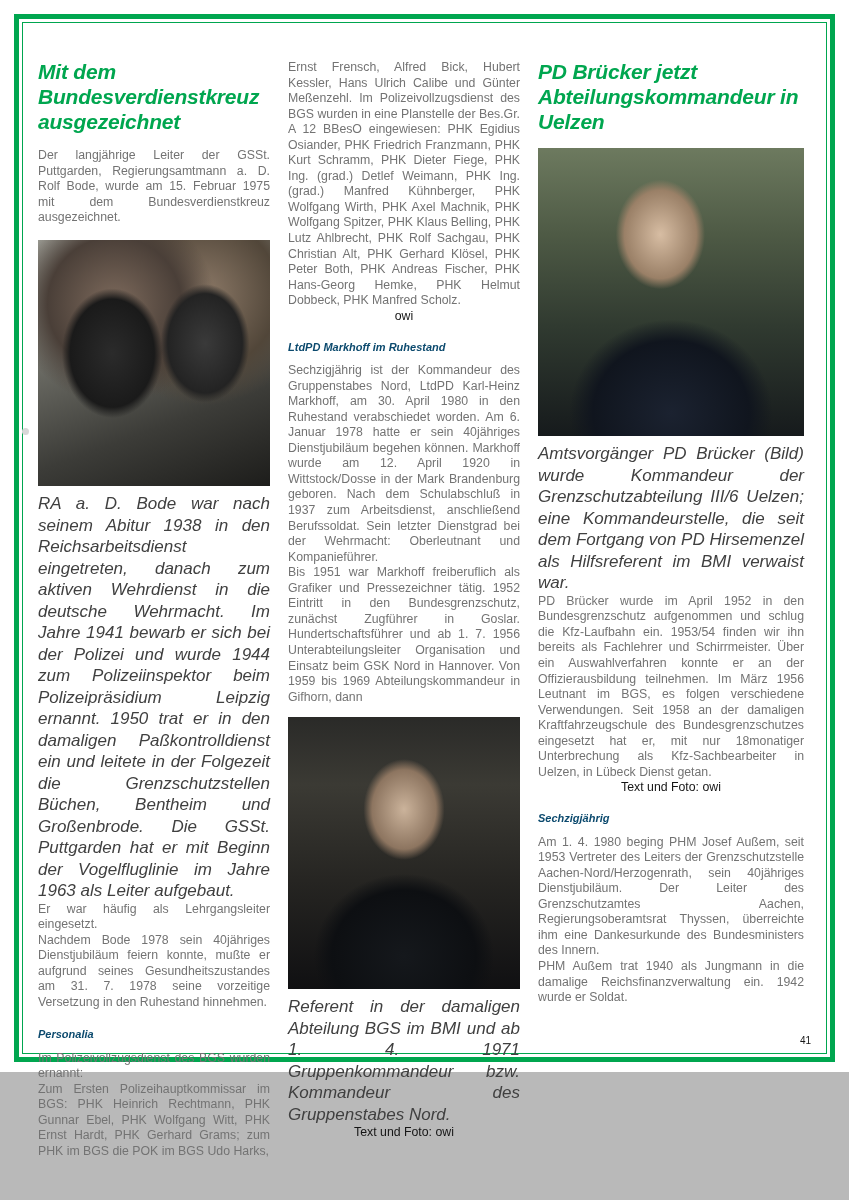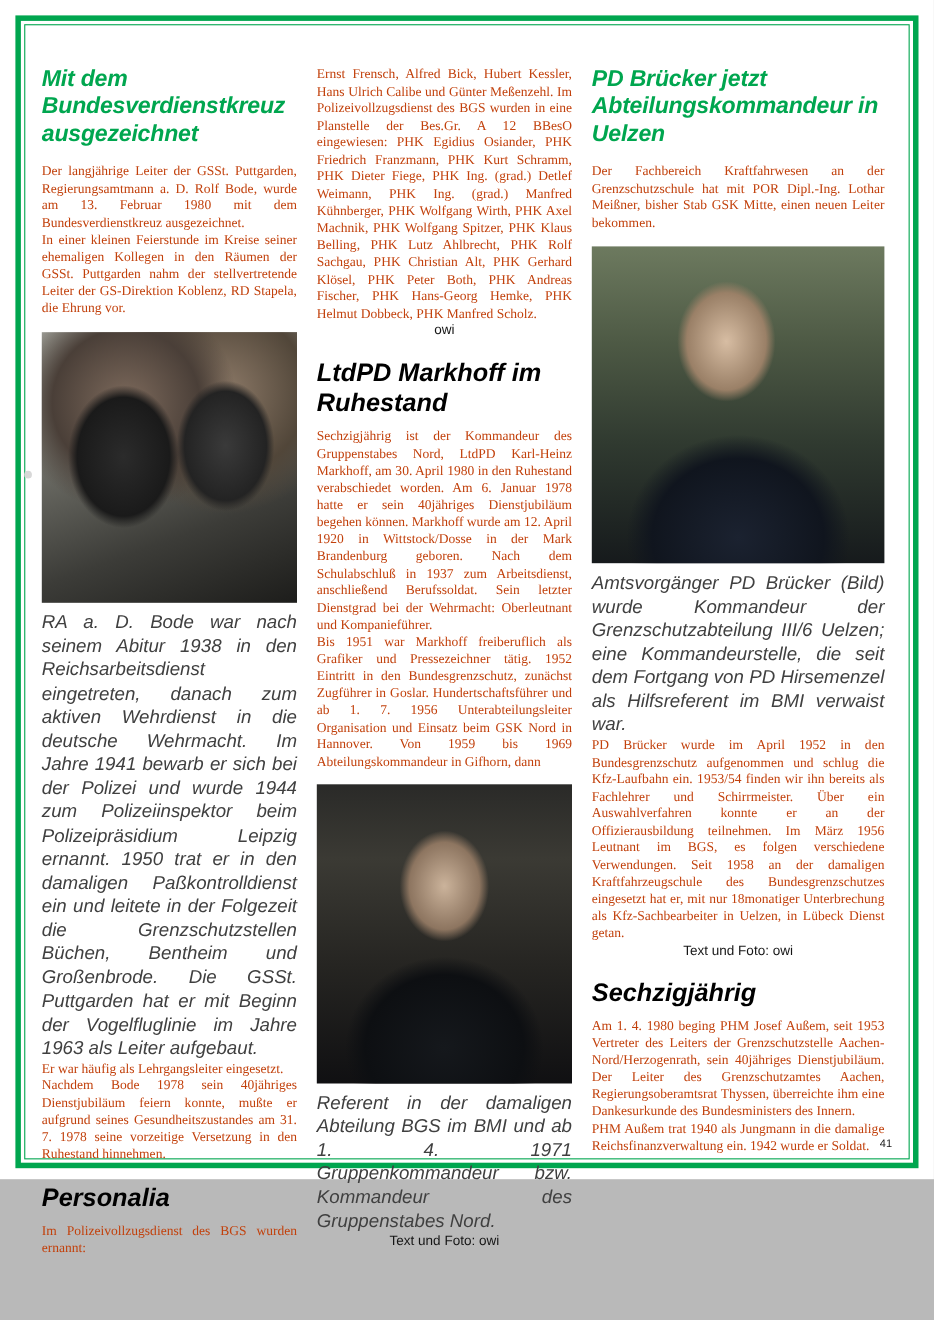--- a/index.html
+++ b/index.html
@@ -58,35 +58,34 @@
   h1.headline {
     font-size: 21px;
     font-style: italic;
     font-weight: bold;
     color: #00a64f;
     margin: 0 0 14px 0;
     line-height: 1.18;
     letter-spacing: -0.2px;
   }
   h2.subhead {
-    font-size: 23px;
+    font-size: 11px;
     font-style: italic;
     font-weight: bold;
-    color: #000000;
+    color: #0c4a6e;
     margin: 18px 0 9px 0;
     line-height: 1.2;
   }
   p.body {
     font-size: 12.3px;
     line-height: 1.265;
-    color: #c2410c;
+    color: #737373;
     margin: 0 0 0.1px 0;
     text-align: justify;
     hyphens: none;
-    font-family: Liberation Serif, serif;
   }
   p.body + p.body { margin-top: 0; }
   .caption {
     font-size: 17px;
     line-height: 1.265;
     color: #404040;
     margin: 7px 0 0 0;
     text-align: justify;
     font-style: italic;
   }
@@ -149,44 +148,43 @@
 
 <div class="page">
   <div class="frame-outer"></div>
   <div class="frame-inner"></div>
   <div class="speck" style="left:22px; top:428px;"></div>
 
   <div class="content">
 
     <div class="col col-1">
       <h1 class="headline">Mit dem Bundesverdienstkreuz ausgezeichnet</h1>
-      <p class="body">Der langjährige Leiter der GSSt. Puttgarden, Regierungsamtmann a. D. Rolf Bode, wurde am 13. Februar 1980 mit dem Bundesverdienstkreuz ausgezeichnet.</p>
-      <p class="body">In einer kleinen Feierstunde im Kreise seiner ehemaligen Kollegen in den Räumen der GSSt. Puttgarden nahm der stellvertretende Leiter der GS-Direktion Koblenz, RD Stapela, die Ehrung vor.</p>
+      <p class="body">Der langjährige Leiter der GSSt. Puttgarden, Regierungsamtmann a. D. Rolf Bode, wurde am 15. Februar 1975 mit dem Bundesverdienstkreuz ausgezeichnet.</p>
       <div class="photo ph1"></div>
       <p class="caption">RA a. D. Bode war nach seinem Abitur 1938 in den Reichsarbeitsdienst eingetreten, danach zum aktiven Wehrdienst in die deutsche Wehrmacht. Im Jahre 1941 bewarb er sich bei der Polizei und wurde 1944 zum Polizeiinspektor beim Polizeipräsidium Leipzig ernannt. 1950 trat er in den damaligen Paßkontrolldienst ein und leitete in der Folgezeit die Grenzschutzstellen Büchen, Bentheim und Großenbrode. Die GSSt. Puttgarden hat er mit Beginn der Vogelfluglinie im Jahre 1963 als Leiter aufgebaut.</p>
       <p class="body">Er war häufig als Lehrgangsleiter eingesetzt.</p>
       <p class="body">Nachdem Bode 1978 sein 40jähriges Dienstjubiläum feiern konnte, mußte er aufgrund seines Gesundheitszustandes am 31. 7. 1978 seine vorzeitige Versetzung in den Ruhestand hinnehmen.</p>
       <h2 class="subhead">Personalia</h2>
       <p class="body">Im Polizeivollzugsdienst des BGS wurden ernannt:</p>
+      <p class="body">Zum Ersten Polizeihauptkommissar im BGS: PHK Heinrich Rechtmann, PHK Gunnar Ebel, PHK Wolfgang Witt, PHK Ernst Hardt, PHK Gerhard Grams; zum PHK im BGS die POK im BGS Udo Harks,</p>
     </div>
 
     <div class="col col-2">
       <p class="body">Ernst Frensch, Alfred Bick, Hubert Kessler, Hans Ulrich Calibe und Günter Meßenzehl. Im Polizeivollzugsdienst des BGS wurden in eine Planstelle der Bes.Gr. A 12 BBesO eingewiesen: PHK Egidius Osiander, PHK Friedrich Franzmann, PHK Kurt Schramm, PHK Dieter Fiege, PHK Ing. (grad.) Detlef Weimann, PHK Ing. (grad.) Manfred Kühnberger, PHK Wolfgang Wirth, PHK Axel Machnik, PHK Wolfgang Spitzer, PHK Klaus Belling, PHK Lutz Ahlbrecht, PHK Rolf Sachgau, PHK Christian Alt, PHK Gerhard Klösel, PHK Peter Both, PHK Andreas Fischer, PHK Hans-Georg Hemke, PHK Helmut Dobbeck, PHK Manfred Scholz.</p>
       <p class="sig">owi</p>
       <h2 class="subhead">LtdPD Markhoff im Ruhestand</h2>
       <p class="body">Sechzigjährig ist der Kommandeur des Gruppenstabes Nord, LtdPD Karl-Heinz Markhoff, am 30. April 1980 in den Ruhestand verabschiedet worden. Am 6. Januar 1978 hatte er sein 40jähriges Dienstjubiläum begehen können. Markhoff wurde am 12. April 1920 in Wittstock/Dosse in der Mark Brandenburg geboren. Nach dem Schulabschluß in 1937 zum Arbeitsdienst, anschließend Berufssoldat. Sein letzter Dienstgrad bei der Wehrmacht: Oberleutnant und Kompanieführer.</p>
       <p class="body">Bis 1951 war Markhoff freiberuflich als Grafiker und Pressezeichner tätig. 1952 Eintritt in den Bundesgrenzschutz, zunächst Zugführer in Goslar. Hundertschaftsführer und ab 1. 7. 1956 Unterabteilungsleiter Organisation und Einsatz beim GSK Nord in Hannover. Von 1959 bis 1969 Abteilungskommandeur in Gifhorn, dann</p>
       <div class="photo ph2"></div>
       <p class="caption">Referent in der damaligen Abteilung BGS im BMI und ab 1. 4. 1971 Gruppenkommandeur bzw. Kommandeur des Gruppenstabes Nord.</p>
       <p class="sig">Text und Foto: owi</p>
     </div>
 
     <div class="col col-3">
       <h1 class="headline">PD Brücker jetzt Abteilungskommandeur in Uelzen</h1>
-      <p class="body">Der Fachbereich Kraftfahrwesen an der Grenzschutzschule hat mit POR Dipl.-Ing. Lothar Meißner, bisher Stab GSK Mitte, einen neuen Leiter bekommen.</p>
       <div class="photo ph3"></div>
       <p class="caption">Amtsvorgänger PD Brücker (Bild) wurde Kommandeur der Grenzschutzabteilung III/6 Uelzen; eine Kommandeurstelle, die seit dem Fortgang von PD Hirsemenzel als Hilfsreferent im BMI verwaist war.</p>
       <p class="body">PD Brücker wurde im April 1952 in den Bundesgrenzschutz aufgenommen und schlug die Kfz-Laufbahn ein. 1953/54 finden wir ihn bereits als Fachlehrer und Schirrmeister. Über ein Auswahlverfahren konnte er an der Offizierausbildung teilnehmen. Im März 1956 Leutnant im BGS, es folgen verschiedene Verwendungen. Seit 1958 an der damaligen Kraftfahrzeugschule des Bundesgrenzschutzes eingesetzt hat er, mit nur 18monatiger Unterbrechung als Kfz-Sachbearbeiter in Uelzen, in Lübeck Dienst getan.</p>
       <p class="sig">Text und Foto: owi</p>
       <h2 class="subhead">Sechzigjährig</h2>
       <p class="body">Am 1. 4. 1980 beging PHM Josef Außem, seit 1953 Vertreter des Leiters der Grenzschutzstelle Aachen-Nord/Herzogenrath, sein 40jähriges Dienstjubiläum. Der Leiter des Grenzschutzamtes Aachen, Regierungsoberamtsrat Thyssen, überreichte ihm eine Dankesurkunde des Bundesministers des Innern.</p>
       <p class="body">PHM Außem trat 1940 als Jungmann in die damalige Reichsfinanzverwaltung ein. 1942 wurde er Soldat.</p>
     </div>
   </div>
 

